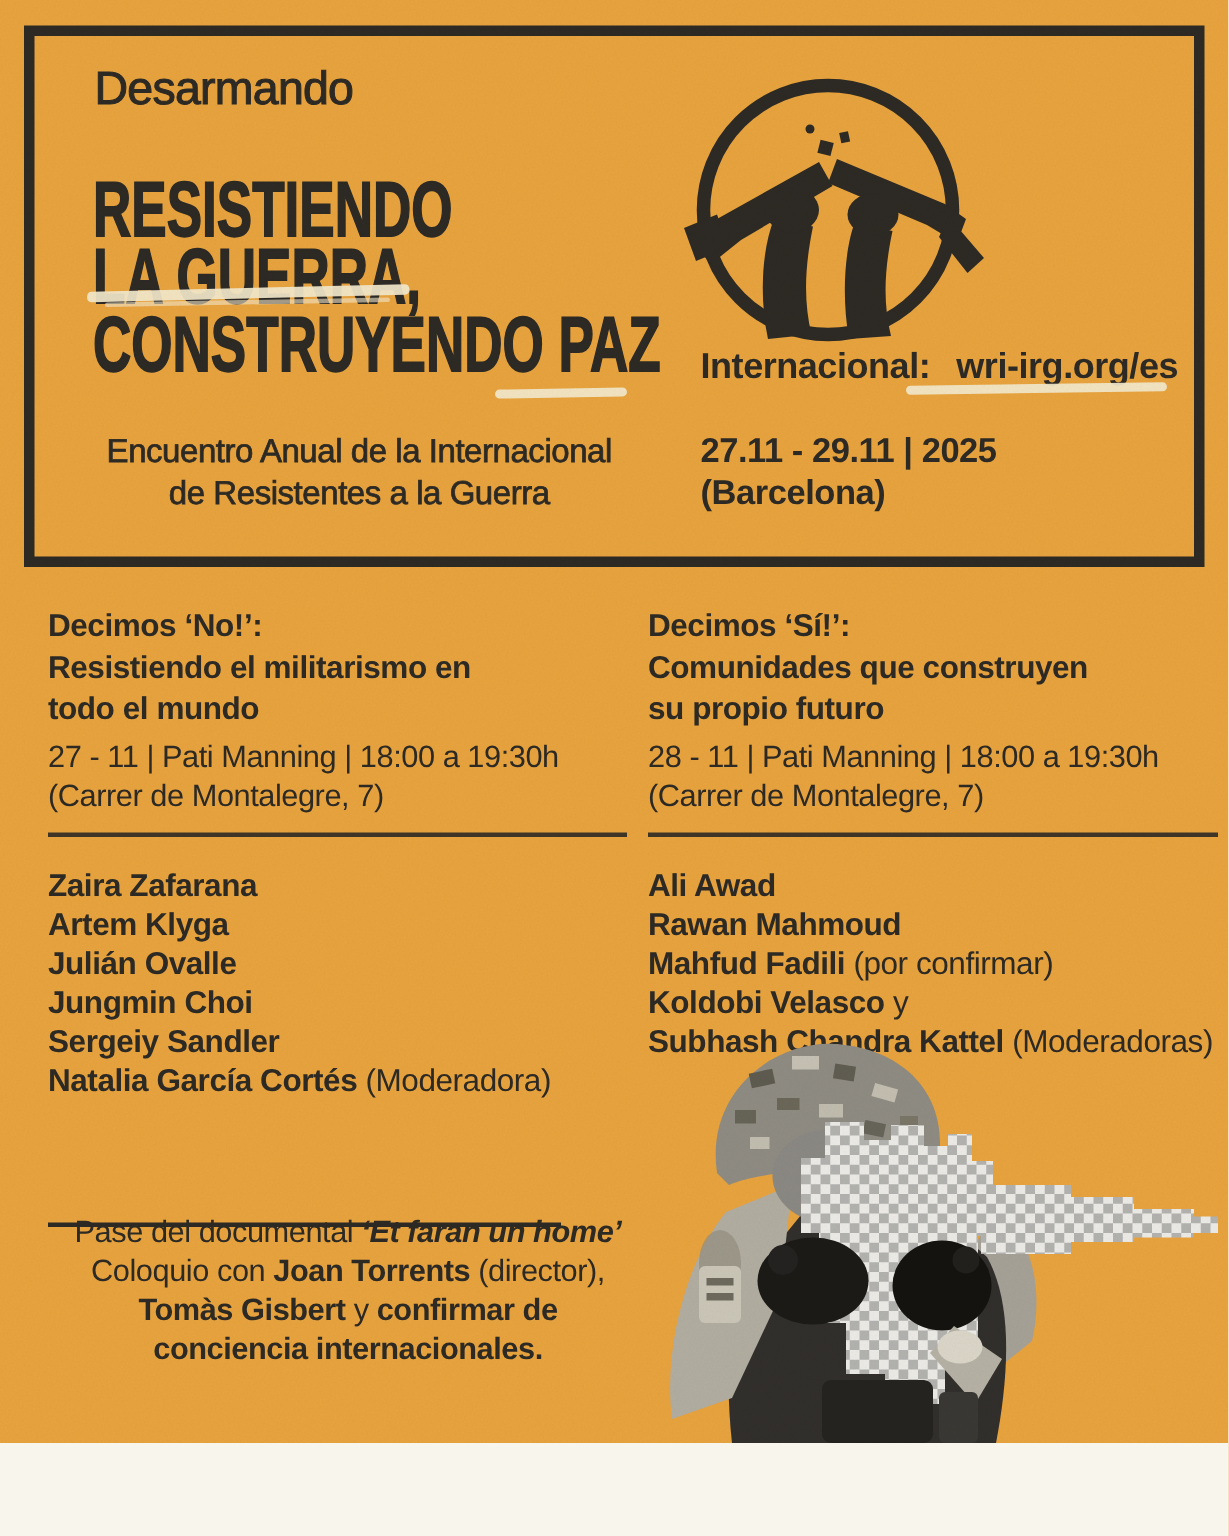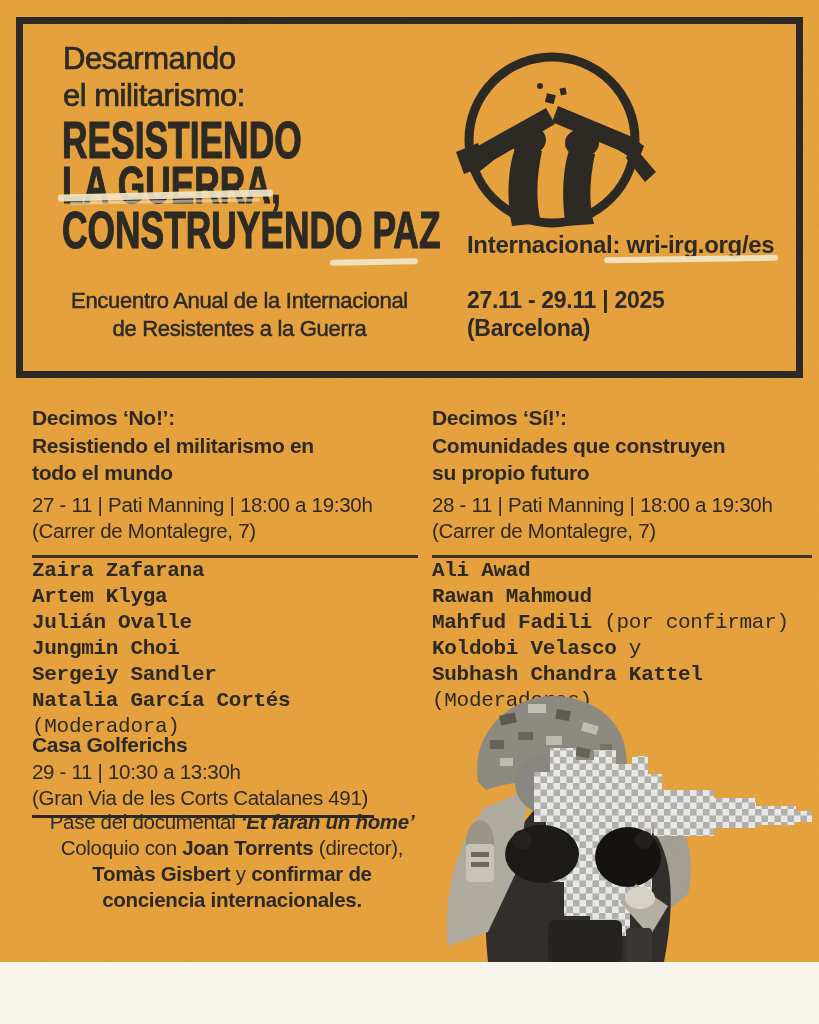--- a/index.html
+++ b/index.html
@@ -22,35 +22,35 @@
           letter-spacing:0px;transform:scaleX(0.68);transform-origin:0 50%;
           -webkit-text-stroke:1.2px #2D2A25;white-space:nowrap;}
   .mark{position:absolute;background:#F3E9CE;border-radius:3px;opacity:0.93;z-index:6;}
   .mark-strike{left:58px;top:192px;width:215px;height:7px;transform:rotate(-1.4deg);}
   .mark-strike2{left:70px;top:200px;width:190px;height:3px;transform:rotate(-1deg);opacity:0.6;}
   .mark-paz{left:330px;top:259px;width:88px;height:6px;transform:rotate(-1deg);}
   .mark-url{left:604px;top:256px;width:174px;height:6px;transform:rotate(-0.8deg);}
 
   .inscriptions{position:absolute;left:467px;top:231px;font-size:24px;font-weight:bold;
           letter-spacing:-0.3px;white-space:nowrap;}
-  .inscriptions a{color:inherit;text-decoration:none;}
+  .inscriptions a{color:inherit;text-decoration:none;margin-left:11px;}
   .event-name{position:absolute;left:63px;top:287px;width:353px;text-align:center;
           font-size:22px;line-height:28px;-webkit-text-stroke:0.5px #2D2A25;letter-spacing:-0.3px;}
   .event-dates{position:absolute;left:467px;top:286px;font-size:23px;line-height:28px;
           font-weight:bold;letter-spacing:-0.3px;}
 
   
   .col{position:absolute;top:404px;}
   .col-left{left:32px;width:386px;}
   .col-right{left:432px;width:380px;}
   .session-title{font-size:21px;font-weight:bold;line-height:27.5px;letter-spacing:-0.3px;}
   .session-meta{font-size:20.5px;line-height:26px;letter-spacing:-0.3px;margin-top:5px;}
   .rule{height:3px;background:#2D2A25;opacity:0.9;}
   .rule-top{margin-top:11px;}
-  .speakers{margin-top:0;font-family:Liberation Mono, monospace;}
+  .speakers{margin-top:20px;}
   .speaker-row{font-size:21px;line-height:26px;letter-spacing:-0.3px;}
   .speaker-row .b{font-weight:bold;}
 
   .venue{position:absolute;left:32px;top:732px;font-size:20.5px;line-height:26.5px;letter-spacing:-0.3px;}
   .venue .vname{font-weight:bold;font-size:21px;}
   .rule2{position:absolute;left:32px;top:815px;width:342px;height:3px;background:#2D2A25;}
   .docu{position:absolute;left:32px;top:809px;font-size:20.5px;line-height:26px;letter-spacing:-0.3px;width:400px;text-align:center;}
   .docu .film{font-weight:bold;font-style:italic;}
 
   
@@ -62,21 +62,20 @@
 </style>
 </head>
 <body>
 
 <div class="poster">
 
   <div class="frame"></div>
 
   <div class="kicker">
     <div>Desarmando</div>
-    <div>el militarismo:</div>
   </div>
 
   <div class="title">
     <span class="title-line">RESISTIENDO</span>
     <span class="title-line">LA GUERRA,</span>
     <span class="title-line">CONSTRUYENDO PAZ</span>
   </div>
   <div class="mark mark-strike"></div>
   <div class="mark mark-strike2"></div>
   <div class="mark mark-paz"></div>
@@ -153,25 +152,20 @@
     <div class="rule rule-top"></div>
     <div class="speakers">
       <div class="speaker-row"><span class="b">Ali Awad</span><span class="note"></span></div>
       <div class="speaker-row"><span class="b">Rawan Mahmoud</span><span class="note"></span></div>
       <div class="speaker-row"><span class="b">Mahfud Fadili</span><span class="note"> (por confirmar)</span></div>
       <div class="speaker-row"><span class="b">Koldobi Velasco</span><span class="note"> y</span></div>
       <div class="speaker-row"><span class="b">Subhash Chandra Kattel</span><span class="note"> (Moderadoras)</span></div>
     </div>
   </div>
 
-  <div class="venue">
-    <div class="vname">Casa Golferichs</div>
-    <div>29 - 11 | 10:30 a 13:30h</div>
-    <div>(Gran Via de les Corts Catalanes 491)</div>
-  </div>
   <div class="rule2"></div>
 
   <div class="docu">
     <div><span>Pase del documental </span><span class="film">‘Et faran un home’</span></div>
     <div><span>Coloquio con </span><span class="b">Joan Torrents</span><span> (director),</span></div>
     <div><span class="b">Tomàs Gisbert</span><span> y </span><span class="b">confirmar de</span></div>
     <div class="b">conciencia internacionales.</div>
   </div>
 
   <svg class="soldier" width="382" height="270" viewBox="0 0 382 270">

